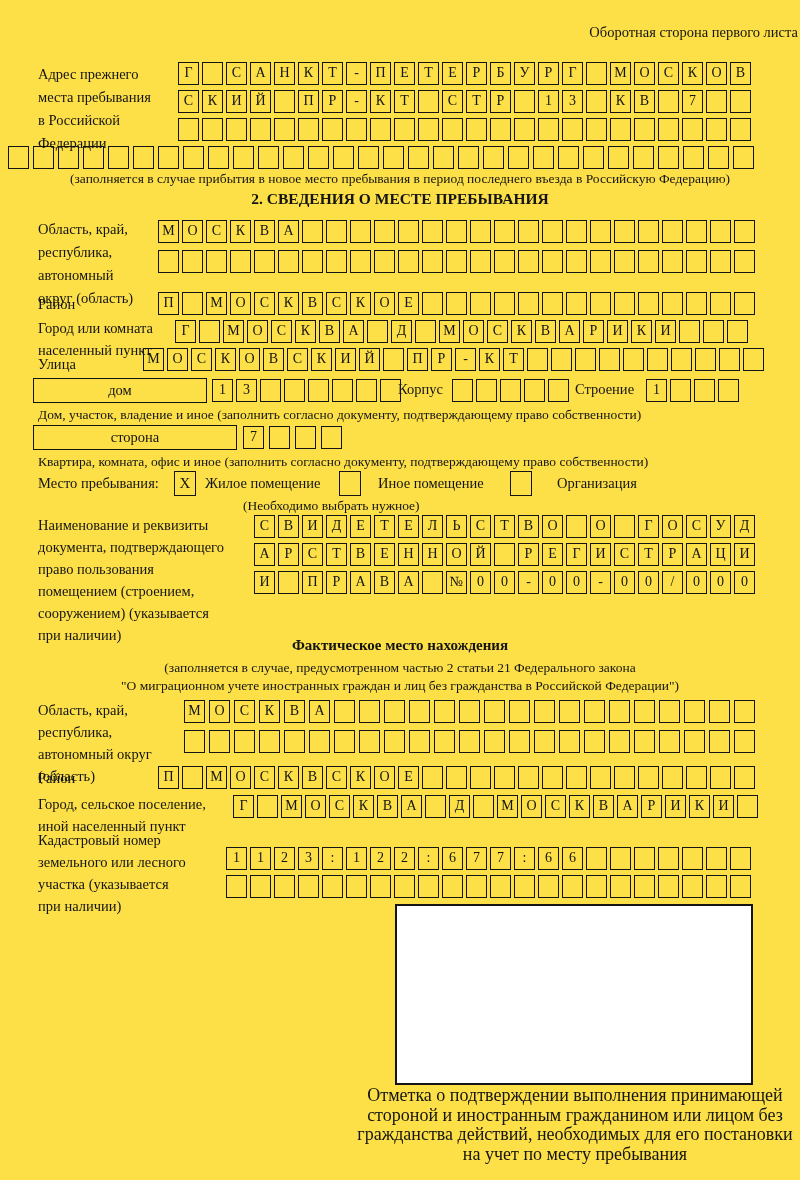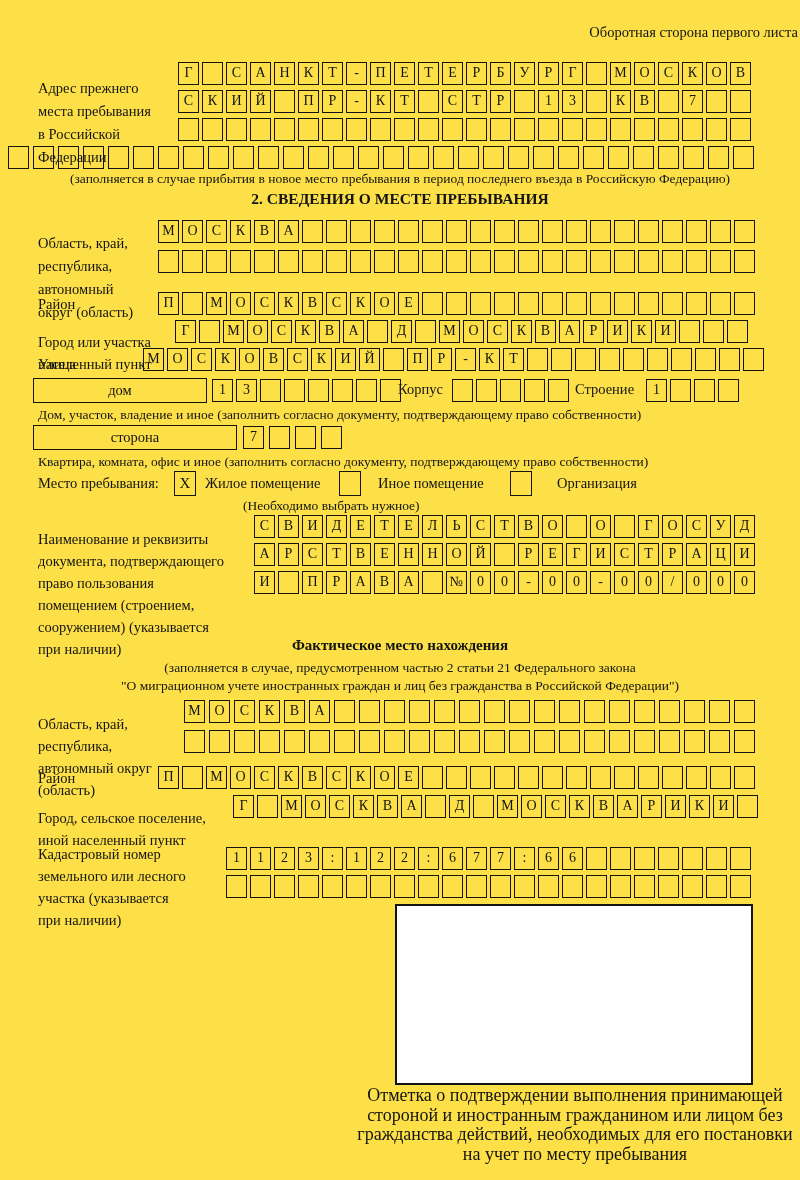--- a/index.html
+++ b/index.html
@@ -1,19 +1,19 @@
 <!DOCTYPE html>
 <html><head>
 <meta charset="utf-8">
 <style>
   html,body{margin:0;padding:0;background:#fff;}
   .page{position:relative;width:800px;height:1180px;background:#fde047;
         font-family:"Liberation Serif",serif;color:#141414;overflow:hidden;padding-left:40px;}
   .lbl{position:absolute;font-size:14.5px;white-space:nowrap;}
-  .lblblock{position:absolute;font-size:14.5px;line-height:23px;white-space:nowrap;margin-top:14px;}
+  .lblblock{position:absolute;font-size:14.5px;line-height:23px;white-space:nowrap;}
   .boxrow{position:absolute;white-space:nowrap;height:23px;}
   .cbox{display:inline-block;box-sizing:border-box;width:21px;height:23px;
         border:1.6px solid #141414;margin-right:3px;text-align:center;
         font-size:14px;line-height:19px;font-family:"Liberation Serif",serif;vertical-align:top;}
   .g5 .cbox{margin-right:4px;}
   .g6 .cbox{margin-right:5px;}
   .widebox{position:absolute;box-sizing:border-box;border:1.6px solid #141414;height:25px;
            text-align:center;font-size:14.5px;line-height:22px;}
   .chk{position:absolute;box-sizing:border-box;width:22px;height:25px;border:1.6px solid #141414;
        text-align:center;font-size:15px;line-height:22px;}
@@ -50,21 +50,21 @@
     <div>автономный</div>
     <div>округ (область)</div>
   </div>
   <div class="boxrow" style="left:158px;top:220px"><span class="cbox">М</span><span class="cbox">О</span><span class="cbox">С</span><span class="cbox">К</span><span class="cbox">В</span><span class="cbox">А</span><span class="cbox"></span><span class="cbox"></span><span class="cbox"></span><span class="cbox"></span><span class="cbox"></span><span class="cbox"></span><span class="cbox"></span><span class="cbox"></span><span class="cbox"></span><span class="cbox"></span><span class="cbox"></span><span class="cbox"></span><span class="cbox"></span><span class="cbox"></span><span class="cbox"></span><span class="cbox"></span><span class="cbox"></span><span class="cbox"></span><span class="cbox"></span></div>
   <div class="boxrow" style="left:158px;top:250px"><span class="cbox"></span><span class="cbox"></span><span class="cbox"></span><span class="cbox"></span><span class="cbox"></span><span class="cbox"></span><span class="cbox"></span><span class="cbox"></span><span class="cbox"></span><span class="cbox"></span><span class="cbox"></span><span class="cbox"></span><span class="cbox"></span><span class="cbox"></span><span class="cbox"></span><span class="cbox"></span><span class="cbox"></span><span class="cbox"></span><span class="cbox"></span><span class="cbox"></span><span class="cbox"></span><span class="cbox"></span><span class="cbox"></span><span class="cbox"></span><span class="cbox"></span></div>
 
   <div class="lbl" style="left:38px;top:296px">Район</div>
   <div class="boxrow" style="left:158px;top:292px"><span class="cbox">П</span><span class="cbox"></span><span class="cbox">М</span><span class="cbox">О</span><span class="cbox">С</span><span class="cbox">К</span><span class="cbox">В</span><span class="cbox">С</span><span class="cbox">К</span><span class="cbox">О</span><span class="cbox">Е</span><span class="cbox"></span><span class="cbox"></span><span class="cbox"></span><span class="cbox"></span><span class="cbox"></span><span class="cbox"></span><span class="cbox"></span><span class="cbox"></span><span class="cbox"></span><span class="cbox"></span><span class="cbox"></span><span class="cbox"></span><span class="cbox"></span><span class="cbox"></span></div>
 
   <div class="lblblock" style="left:38px;top:317px;line-height:22px">
-    <div>Город или участка</div>
+    <div>Город или комната</div>
     <div>населенный пункт</div>
   </div>
   <div class="boxrow" style="left:175px;top:320px"><span class="cbox">Г</span><span class="cbox"></span><span class="cbox">М</span><span class="cbox">О</span><span class="cbox">С</span><span class="cbox">К</span><span class="cbox">В</span><span class="cbox">А</span><span class="cbox"></span><span class="cbox">Д</span><span class="cbox"></span><span class="cbox">М</span><span class="cbox">О</span><span class="cbox">С</span><span class="cbox">К</span><span class="cbox">В</span><span class="cbox">А</span><span class="cbox">Р</span><span class="cbox">И</span><span class="cbox">К</span><span class="cbox">И</span><span class="cbox"></span><span class="cbox"></span><span class="cbox"></span></div>
 
   <div class="lbl" style="left:38px;top:356px">Улица</div>
   <div class="boxrow" style="left:143px;top:348px"><span class="cbox">М</span><span class="cbox">О</span><span class="cbox">С</span><span class="cbox">К</span><span class="cbox">О</span><span class="cbox">В</span><span class="cbox">С</span><span class="cbox">К</span><span class="cbox">И</span><span class="cbox">Й</span><span class="cbox"></span><span class="cbox">П</span><span class="cbox">Р</span><span class="cbox">-</span><span class="cbox">К</span><span class="cbox">Т</span><span class="cbox"></span><span class="cbox"></span><span class="cbox"></span><span class="cbox"></span><span class="cbox"></span><span class="cbox"></span><span class="cbox"></span><span class="cbox"></span><span class="cbox"></span><span class="cbox"></span></div>
 
   <div class="widebox" style="left:33px;top:378px;width:174px">дом</div>
   <div class="boxrow" style="left:212px;top:379px"><span class="cbox">1</span><span class="cbox">3</span><span class="cbox"></span><span class="cbox"></span><span class="cbox"></span><span class="cbox"></span><span class="cbox"></span><span class="cbox"></span></div>
   <div class="lbl" style="left:398px;top:381px">Корпус</div>

